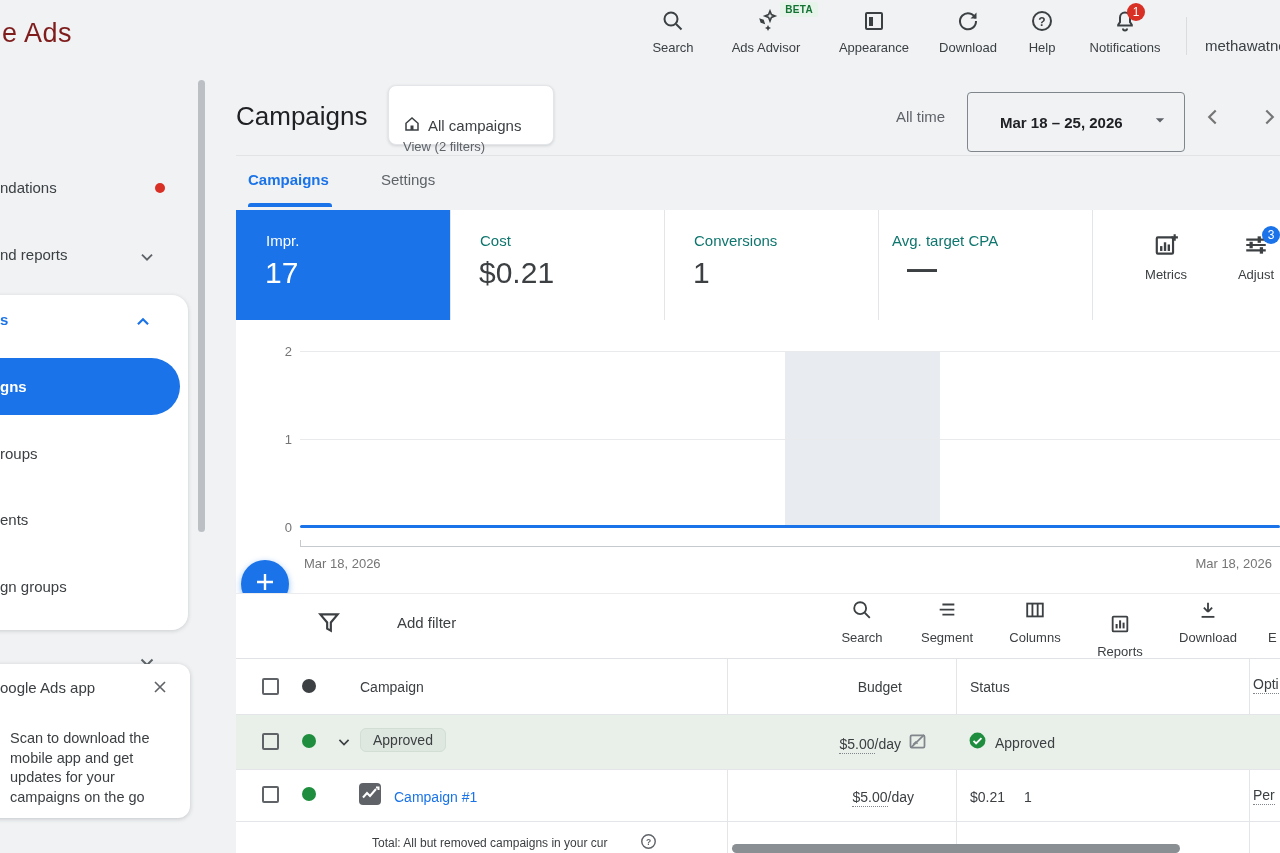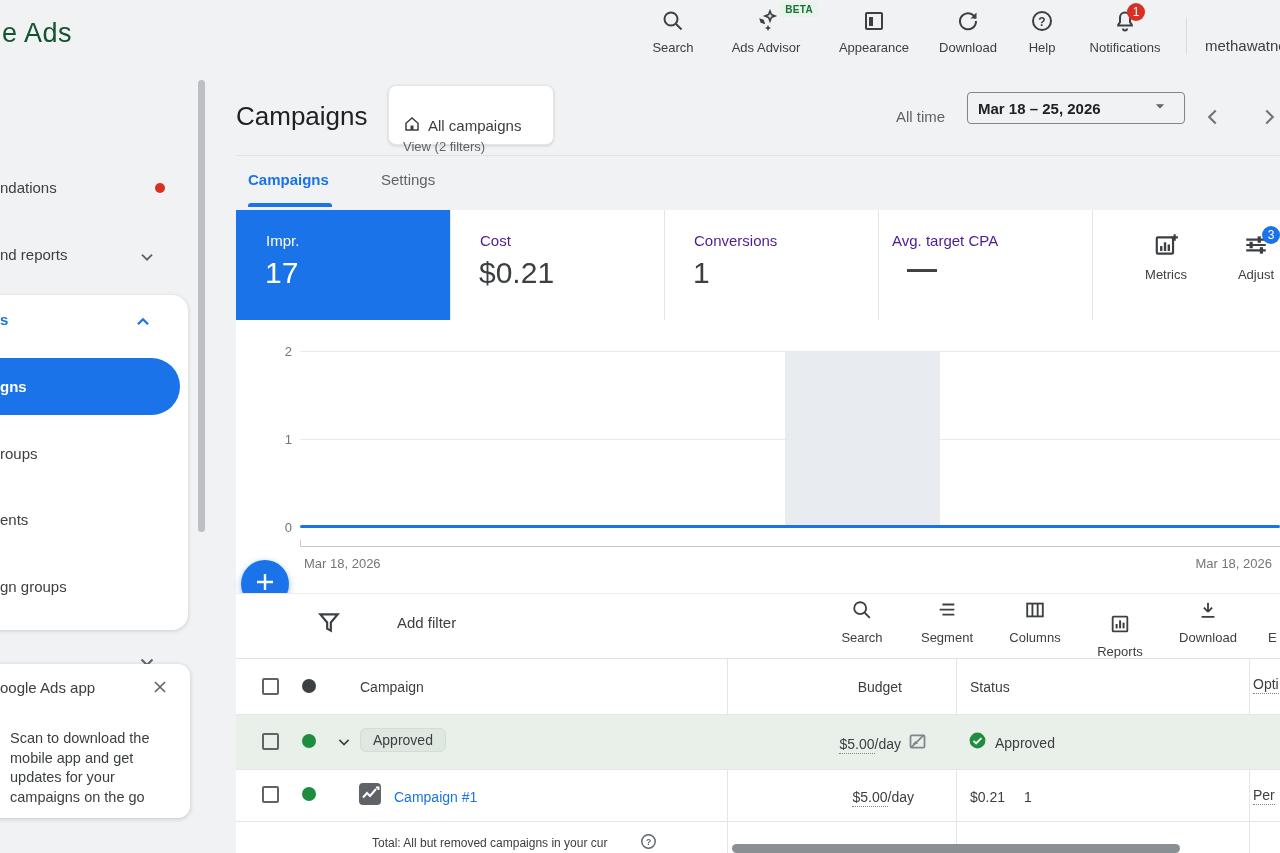--- a/index.html
+++ b/index.html
@@ -1,45 +1,45 @@
 <!DOCTYPE html>
 <html><head>
 <meta charset="utf-8">
 <style>
   html,body{margin:0;padding:0;background:#dfe1e5;}
   .screen{position:relative;width:1280px;height:853px;overflow:hidden;background:#f0f2f4;
           font-family:"Liberation Sans",sans-serif;color:#3c4043;}
   .abs{position:absolute;}
   .nowrap{white-space:nowrap;}
   
-  .logo{font-size:27px;color:#14532d;letter-spacing:.5px;}
+  .logo{font-size:27px;color:#7f1d1d;letter-spacing:.5px;}
   .navitem{display:flex;flex-direction:column;align-items:center;gap:3px;width:100px;cursor:pointer;}
   .navlabel{font-size:13px;color:#3c4043;}
   .beta{position:absolute;top:-7px;right:-2px;background:#e6f4ea;color:#137333;font-size:10px;
         font-weight:bold;padding:2px 5px;border-radius:3px;letter-spacing:.3px;}
   .redbadge{position:absolute;top:-6px;left:52px;width:18px;height:18px;border-radius:50%;
         background:#d93025;color:#fff;font-size:12px;display:flex;align-items:center;justify-content:center;}
   .vdiv{width:1px;background:#dadce0;}
   
   .title{font-size:26px;color:#202124;}
   .viewchip{background:#fff;border:1px solid #e3e5e8;border-radius:8px;box-shadow:0 1px 3px rgba(60,64,67,.18);
         width:164px;height:58px;cursor:pointer;}
   .viewlabel{position:absolute;left:14px;top:9px;font-size:13px;color:#5f6368;margin-top:44px;}
   .viewval{position:absolute;left:14px;top:29px;font-size:15px;color:#3c4043;display:flex;align-items:center;gap:7px;}
   .timelabel{font-size:15px;color:#5f6368;}
-  .datebtn{width:218px;height:32px;border:1px solid #80868b;border-radius:4px;cursor:pointer;
-        display:flex;align-items:center;justify-content:space-between;padding:0 14px 0 10px;box-sizing:border-box;}
+  .datebtn{width:218px;height:60px;border:1px solid #80868b;border-radius:4px;cursor:pointer;
+        display:flex;align-items:center;justify-content:space-between;padding:0 14px 0 32px;box-sizing:border-box;}
   .dateval{font-size:15px;font-weight:bold;color:#202124;}
   
   .tab{font-size:15px;font-weight:bold;cursor:pointer;}
   .tabline{background:#1a73e8;height:4px;border-radius:3px 3px 0 0;}
   .hline{height:1px;background:#e1e3e6;}
   
   .cards{background:#fff;border-bottom:1px solid #e8eaed;}
-  .cardlabel{font-size:15px;color:#4c1d95;}
+  .cardlabel{font-size:15px;color:#0f766e;}
   .cardval{font-size:30px;color:#3c4043;}
   .bluecard{background:#1a73e8;color:#fff;cursor:pointer;}
   .bluecard .cardlabel,.bluecard .cardval{color:#fff;}
   .toolbtn{display:flex;flex-direction:column;align-items:center;gap:5px;width:70px;cursor:pointer;}
   .toollabel{font-size:13px;color:#3c4043;}
   .bluebadge{width:18px;height:18px;border-radius:50%;background:#1a73e8;color:#fff;font-size:12px;
         display:flex;align-items:center;justify-content:center;}
   
   .chart{background:#fff;}
   .grid{height:1px;background:#e8eaec;}

